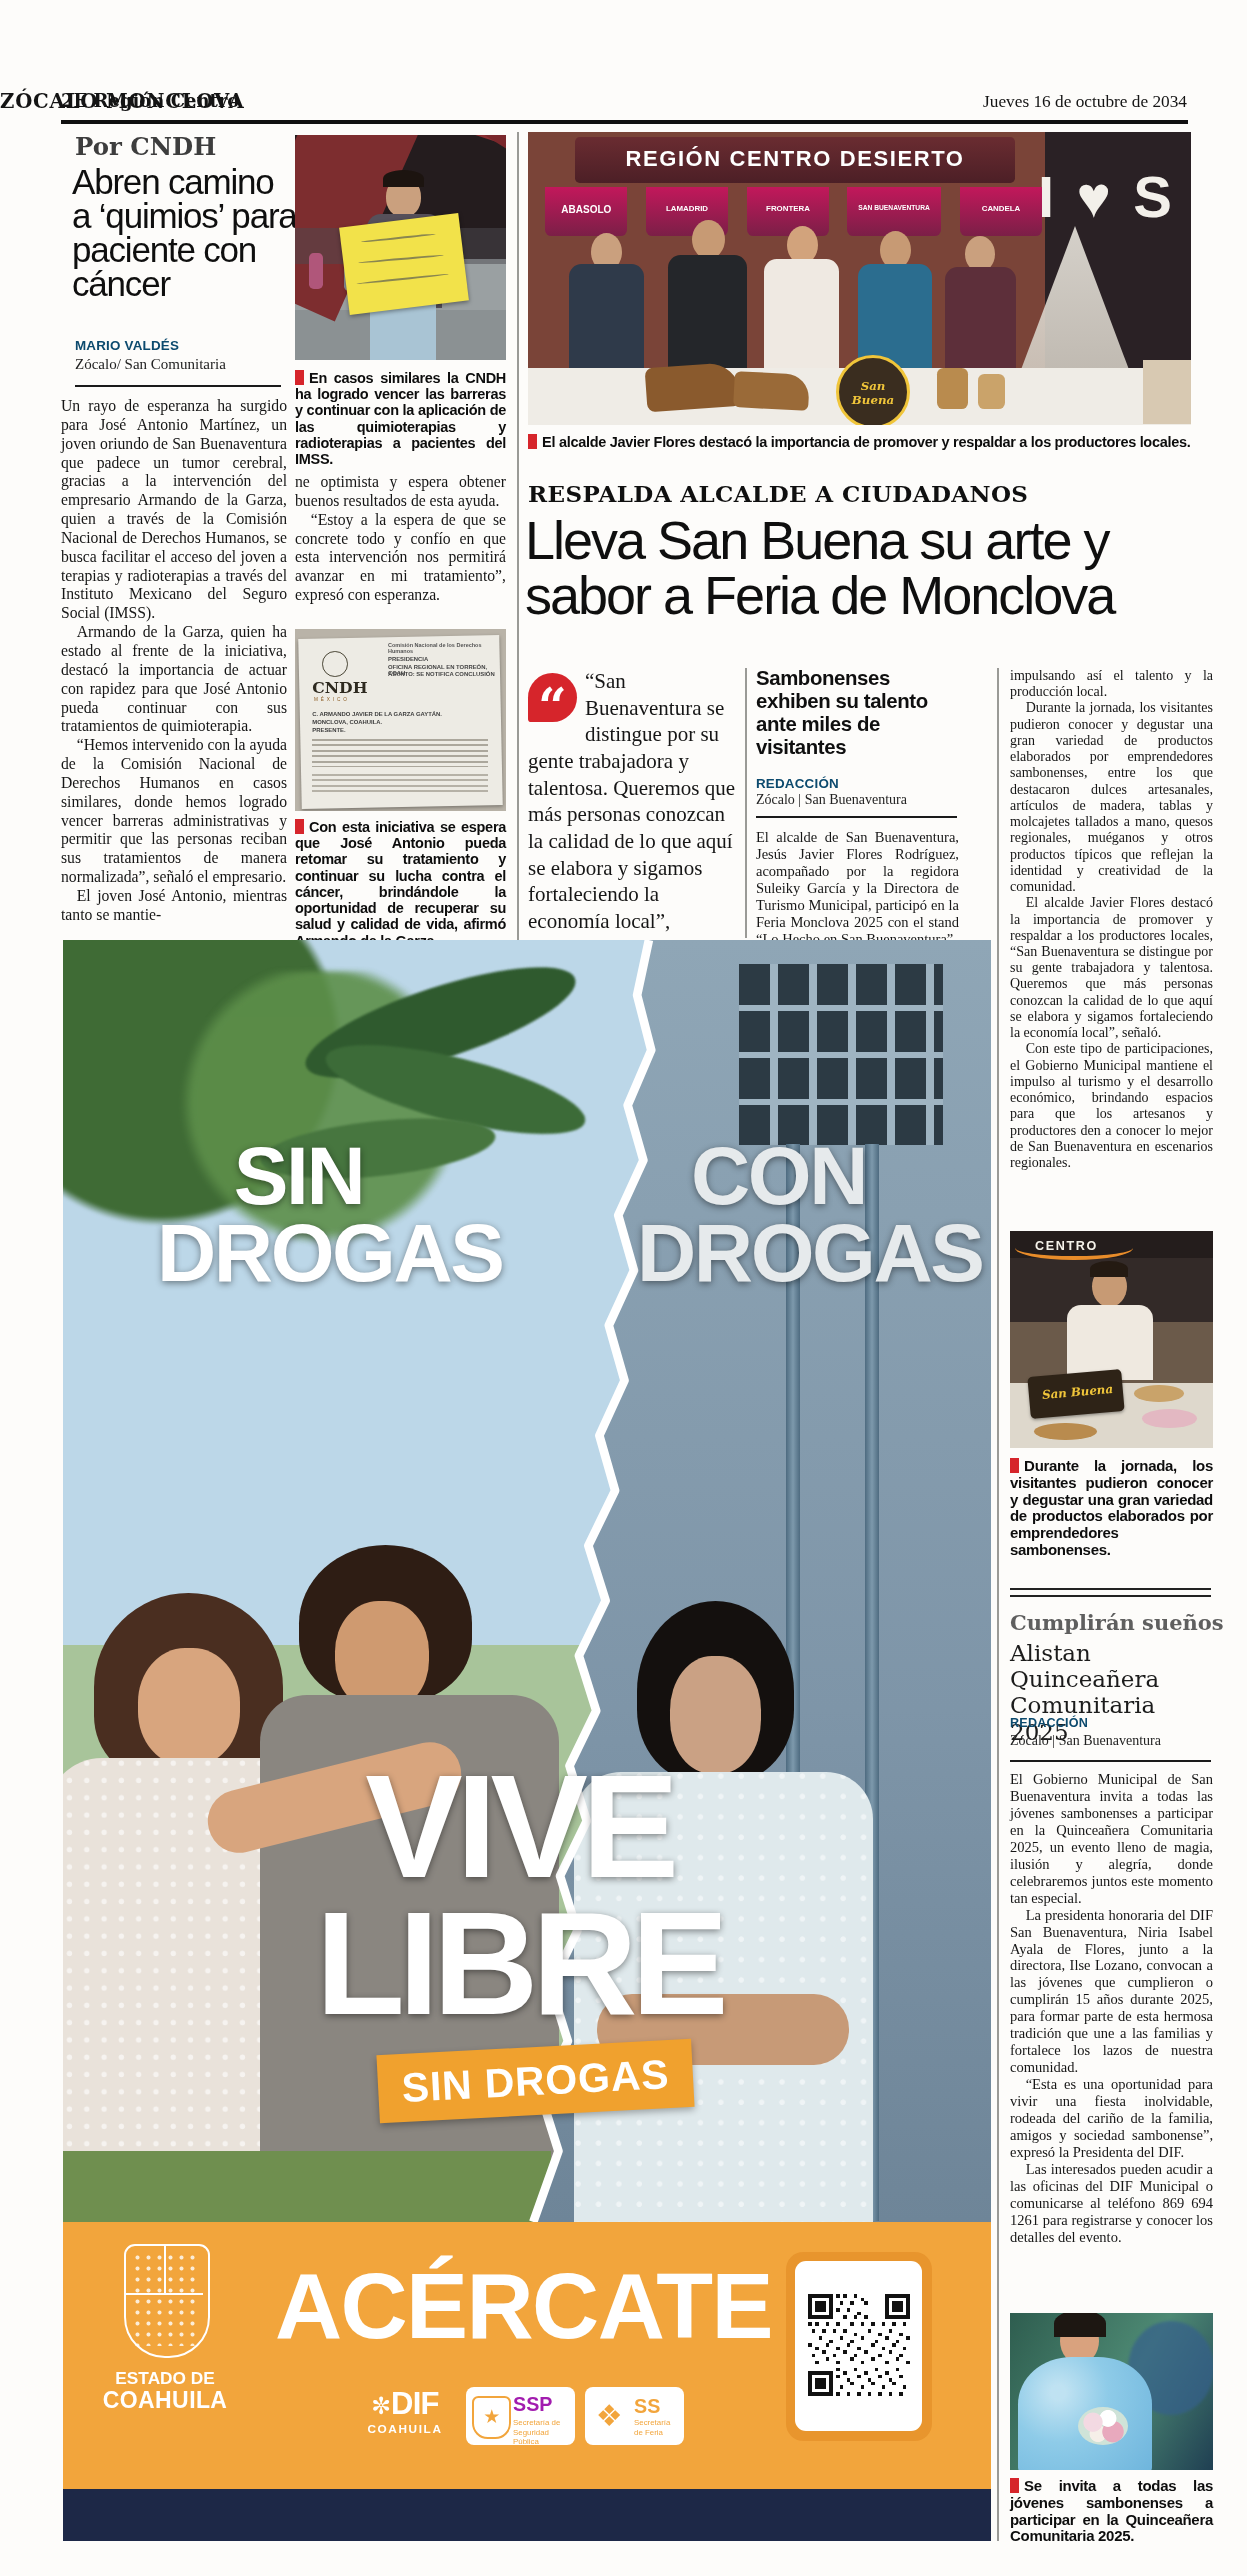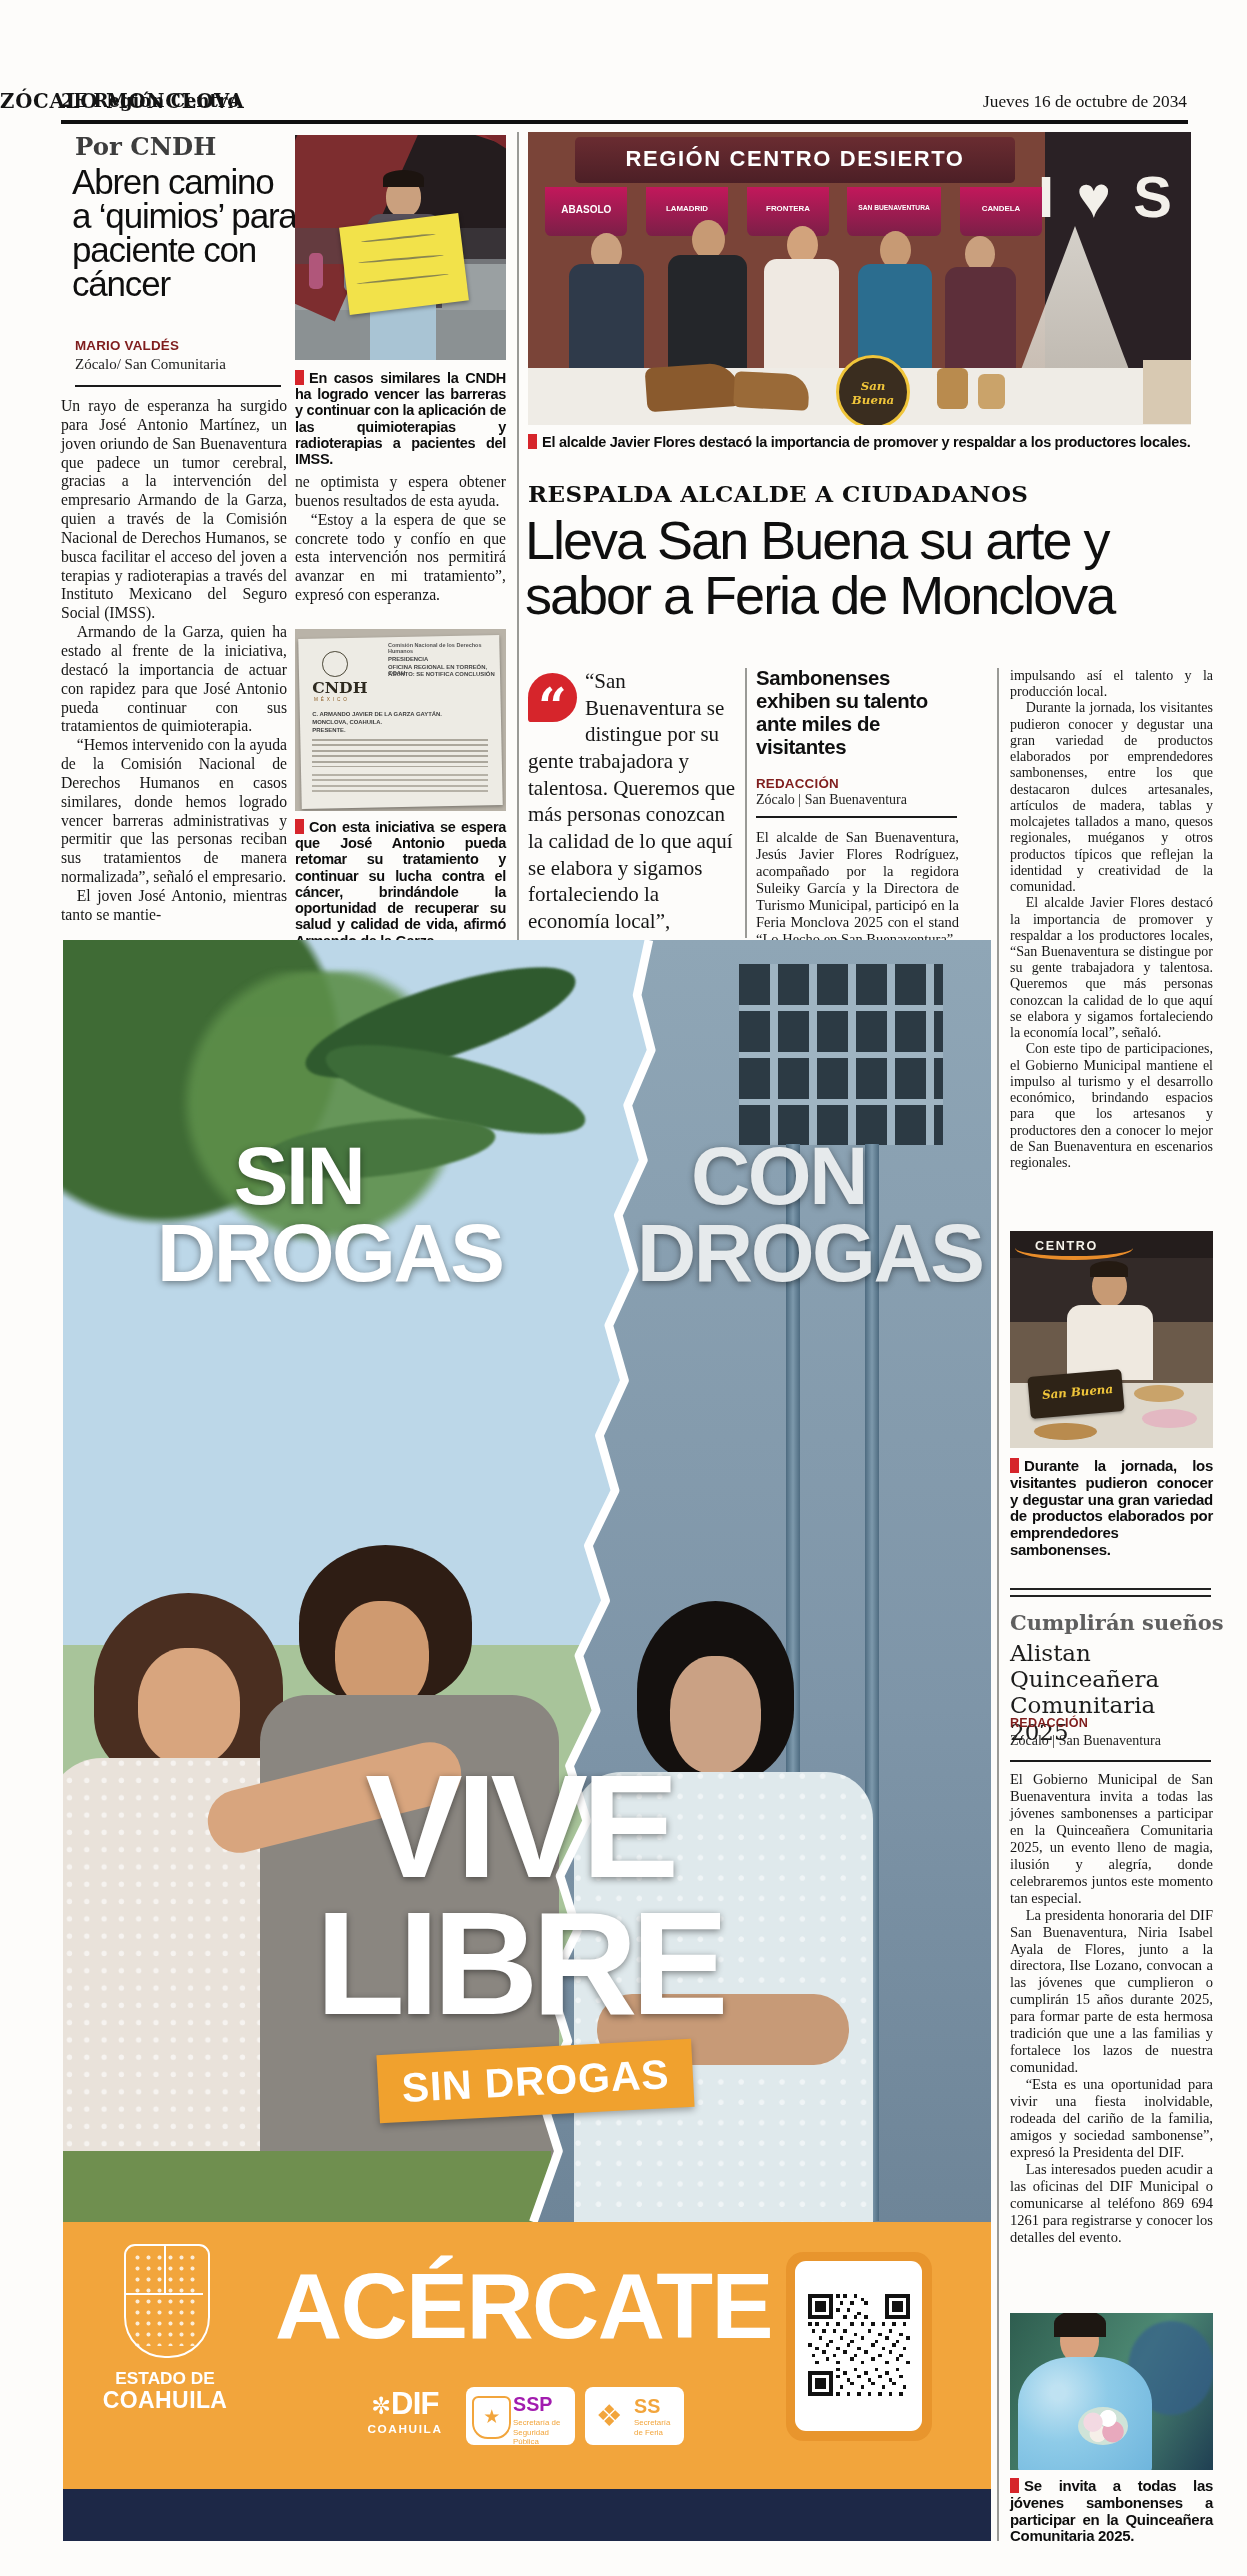--- a/index.html
+++ b/index.html
@@ -9,21 +9,21 @@
   
   .slab{font-family:"DejaVu Serif",serif;font-weight:bold;}
   .sans{font-family:"Liberation Sans",sans-serif;}
   .serifbody{font-family:"Liberation Serif",serif;text-align:justify;color:#161616;}
   .serifbody p{margin:0;}
   .serifbody p.ind{text-indent:15.7px;}
   .headline{font-family:"Liberation Sans",sans-serif;font-weight:400;color:#0f0f0f;letter-spacing:-1.2px;}
   .caption{font-family:"Liberation Sans",sans-serif;font-weight:700;letter-spacing:-0.3px;
            line-height:1.12;color:#0d0d0d;text-align:justify;}
   .redsq{display:inline-block;width:8.6px;height:15px;background:#d6252b;margin-right:5.5px;vertical-align:-2.4px;}
-  .byline{font-family:"Liberation Sans",sans-serif;font-weight:700;font-size:13.4px;letter-spacing:0.2px;color:#7f1d1d;}
+  .byline{font-family:"Liberation Sans",sans-serif;font-weight:700;font-size:13.4px;letter-spacing:0.2px;color:#0c4a6e;}
   .credit{font-family:"Liberation Serif",serif;font-size:15px;color:#222;}
   .thinrule{background:#1a1a1a;height:1.6px;}
   .vrule{background:#9a9a96;width:1.6px;}
   
   .photo{overflow:hidden;}
   .shape{position:absolute;}
   
   .adbig{font-family:"Liberation Sans",sans-serif;font-weight:700;color:#ffffff;text-align:center;
          letter-spacing:-2.4px;line-height:.94;text-shadow:0 2.4px 7.9px rgba(0,0,0,.45);}
   .qr-frame{background:#e8952d;border-radius:17.3px;}

